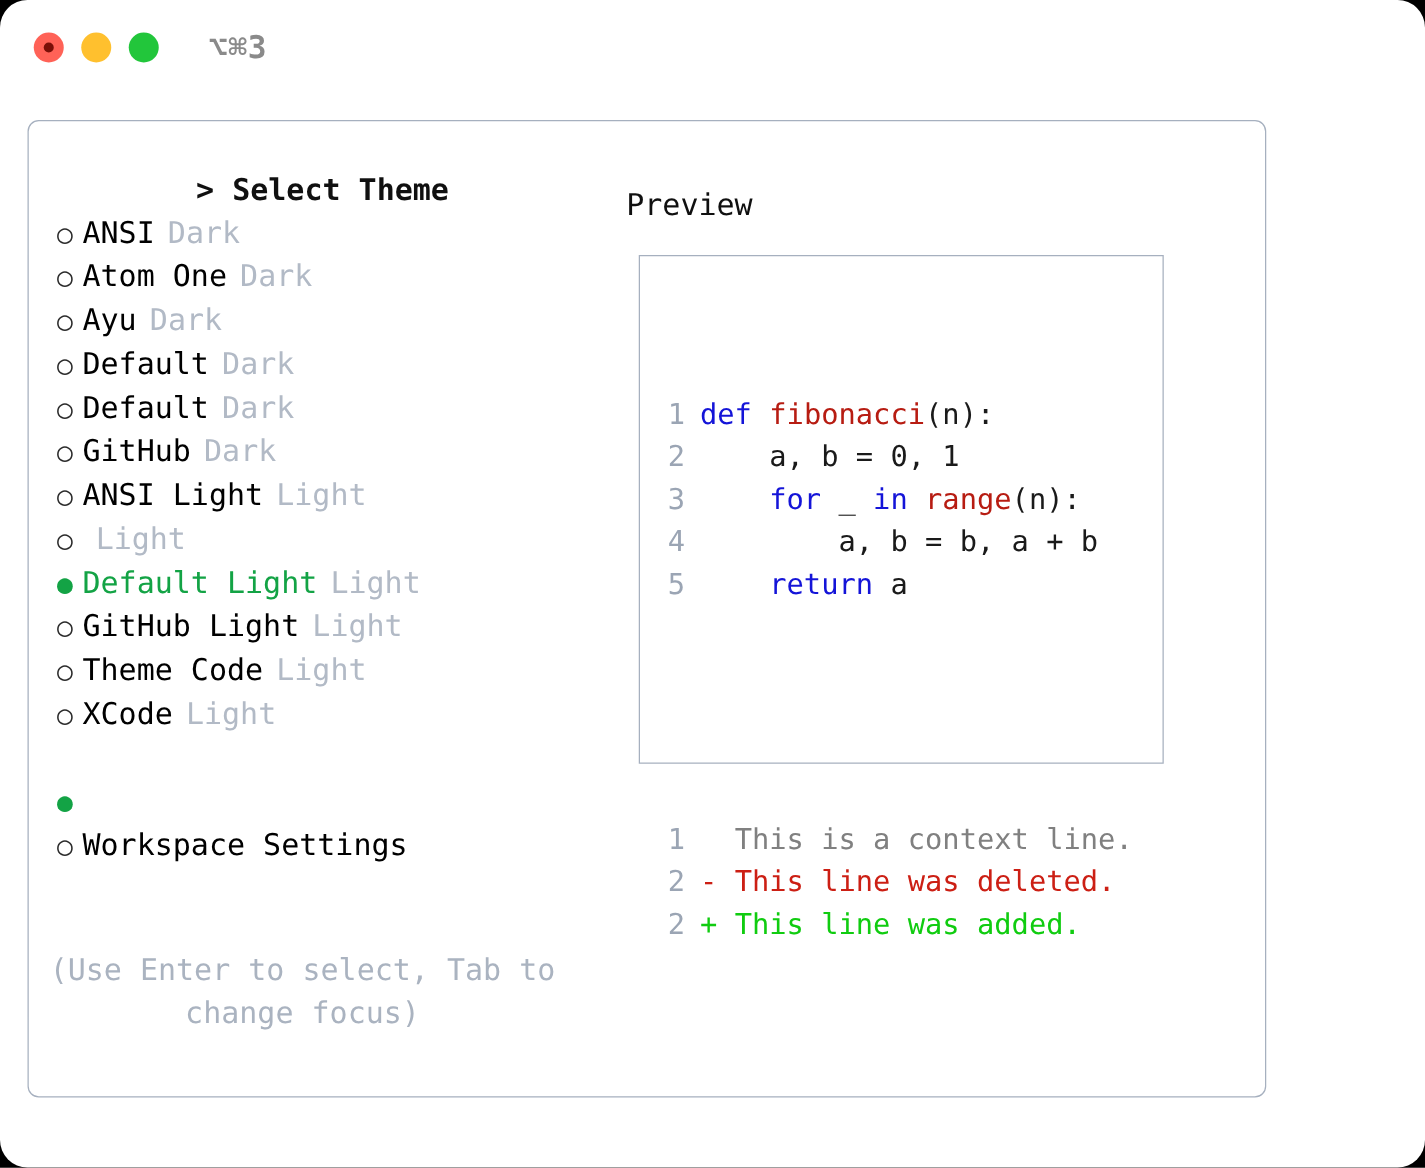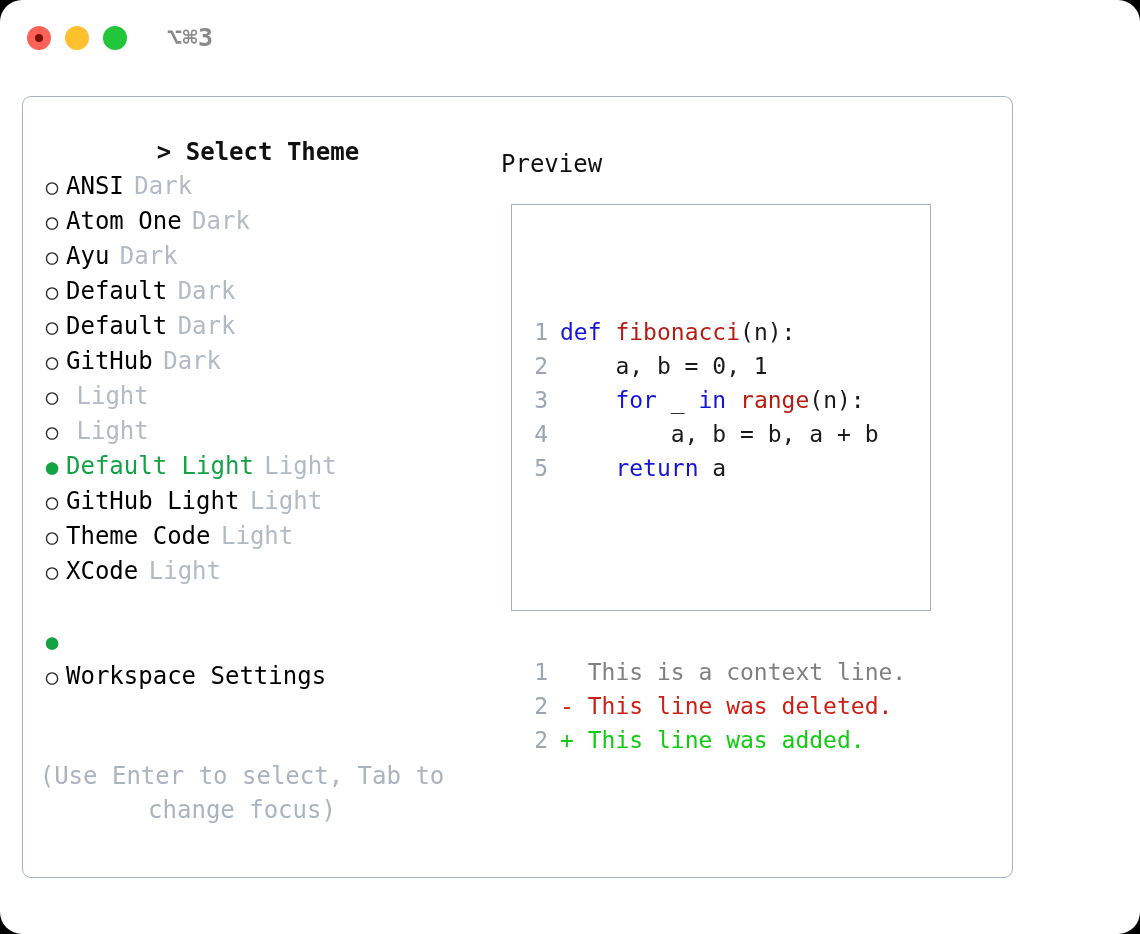--- a/index.html
+++ b/index.html
@@ -222,21 +222,21 @@
 
       <div class="left-col">
         <div class="section-head focused">&gt; Select Theme</div>
         <div id="theme-list">
             <div class="opt-row"><span class="opt-marker">○</span><span class="opt-label">ANSI</span><span class="opt-tag">Dark</span></div>
             <div class="opt-row"><span class="opt-marker">○</span><span class="opt-label">Atom One</span><span class="opt-tag">Dark</span></div>
             <div class="opt-row"><span class="opt-marker">○</span><span class="opt-label">Ayu</span><span class="opt-tag">Dark</span></div>
             <div class="opt-row"><span class="opt-marker">○</span><span class="opt-label">Default</span><span class="opt-tag">Dark</span></div>
             <div class="opt-row"><span class="opt-marker">○</span><span class="opt-label">Default</span><span class="opt-tag">Dark</span></div>
             <div class="opt-row"><span class="opt-marker">○</span><span class="opt-label">GitHub</span><span class="opt-tag">Dark</span></div>
-            <div class="opt-row"><span class="opt-marker">○</span><span class="opt-tag">Light</span></div>
+            <div class="opt-row"><span class="opt-marker">○</span><span class="opt-label">ANSI Light</span><span class="opt-tag">Light</span></div>
             <div class="opt-row"><span class="opt-marker">○</span><span class="opt-tag">Light</span></div>
             <div class="opt-row selected"><span class="opt-marker">●</span><span class="opt-label">Default Light</span><span class="opt-tag">Light</span></div>
             <div class="opt-row"><span class="opt-marker">○</span><span class="opt-label">GitHub Light</span><span class="opt-tag">Light</span></div>
             <div class="opt-row"><span class="opt-marker">○</span><span class="opt-label">Theme Code</span><span class="opt-tag">Light</span></div>
             <div class="opt-row"><span class="opt-marker">○</span><span class="opt-label">XCode</span><span class="opt-tag">Light</span></div>
           </div>
 
         <div class="spacer-sm"></div>
 
         <div id="apply-list">

